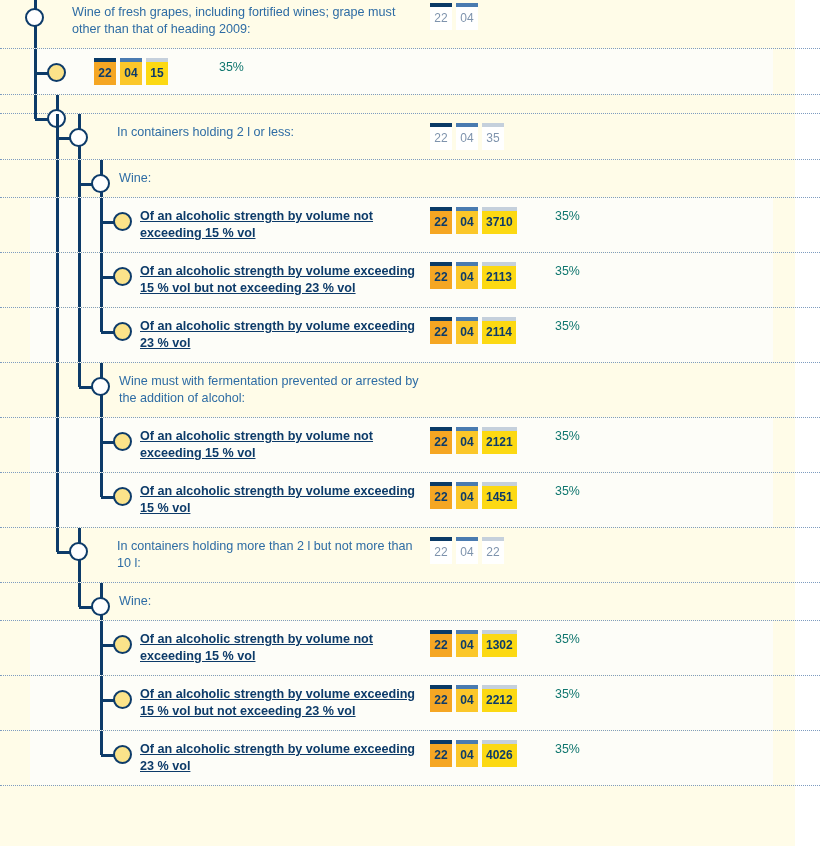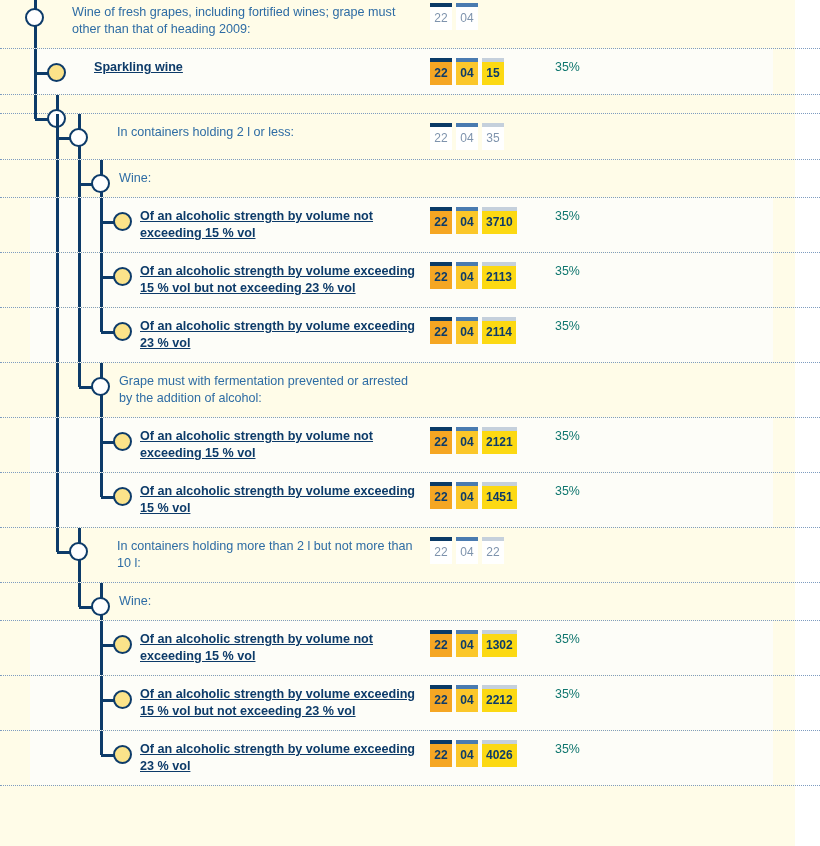--- a/index.html
+++ b/index.html
@@ -119,21 +119,20 @@
       </div>
       <div class="row leaf">
         <div class="row-bg"></div>
         <div class="row-inner">
           <div class="tree-cell" style="width: 94px;">
             <div class="elbow" style="left: 33.5px; top: 0px; bottom: 0px; width: 3px;"></div>
             <div class="elbow" style="left: 35px; top: 22.5px; width: 13.5px; height: 3px;"></div>
             <div class="elbow" style="left: 33.5px; top: 0px; height: 24px; width: 3px;"></div>
             <div class="node-circle leaf" style="left: 47px; top: 14px;"></div>
           </div>
-          <div class="desc link">Sparkling wine</div>
           <div class="codes">
             <span class="badge f1"><span class="cap cap1"></span><span>22</span></span>
             <span class="badge f2"><span class="cap cap2"></span><span>04</span></span>
             <span class="badge f3"><span class="cap cap3"></span><span>15</span></span>
           </div>
           <div class="duty">35%</div>
         </div>
       </div>
       <div class="row">
         <div class="row-inner">
@@ -245,21 +244,21 @@
       <div class="row">
         <div class="row-inner">
           <div class="tree-cell" style="width: 119px;">
             <div class="elbow" style="left: 55.5px; top: 0px; bottom: 0px; width: 3px;"></div>
             <div class="elbow" style="left: 99.5px; top: 0px; bottom: 0px; width: 3px;"></div>
             <div class="elbow" style="left: 79px; top: 22.5px; width: 13.5px; height: 3px;"></div>
             <div class="elbow" style="left: 77.5px; top: 0px; height: 24px; width: 3px;"></div>
             <div class="elbow" style="left: 99.5px; top: 32.5px; bottom: 0px; width: 3px;"></div>
             <div class="node-circle" style="left: 91px; top: 14px;"></div>
           </div>
-          <div class="desc">Grape must with fermentation prevented or arrested by the addition of alcohol:</div>
+          <div class="desc">Wine must with fermentation prevented or arrested by the addition of alcohol:</div>
           <div class="codes"></div>
           <div class="duty duty-empty"></div>
         </div>
       </div>
       <div class="row leaf">
         <div class="row-bg"></div>
         <div class="row-inner">
           <div class="tree-cell" style="width: 140px;">
             <div class="elbow" style="left: 55.5px; top: 0px; bottom: 0px; width: 3px;"></div>
             <div class="elbow" style="left: 99.5px; top: 0px; bottom: 0px; width: 3px;"></div>

